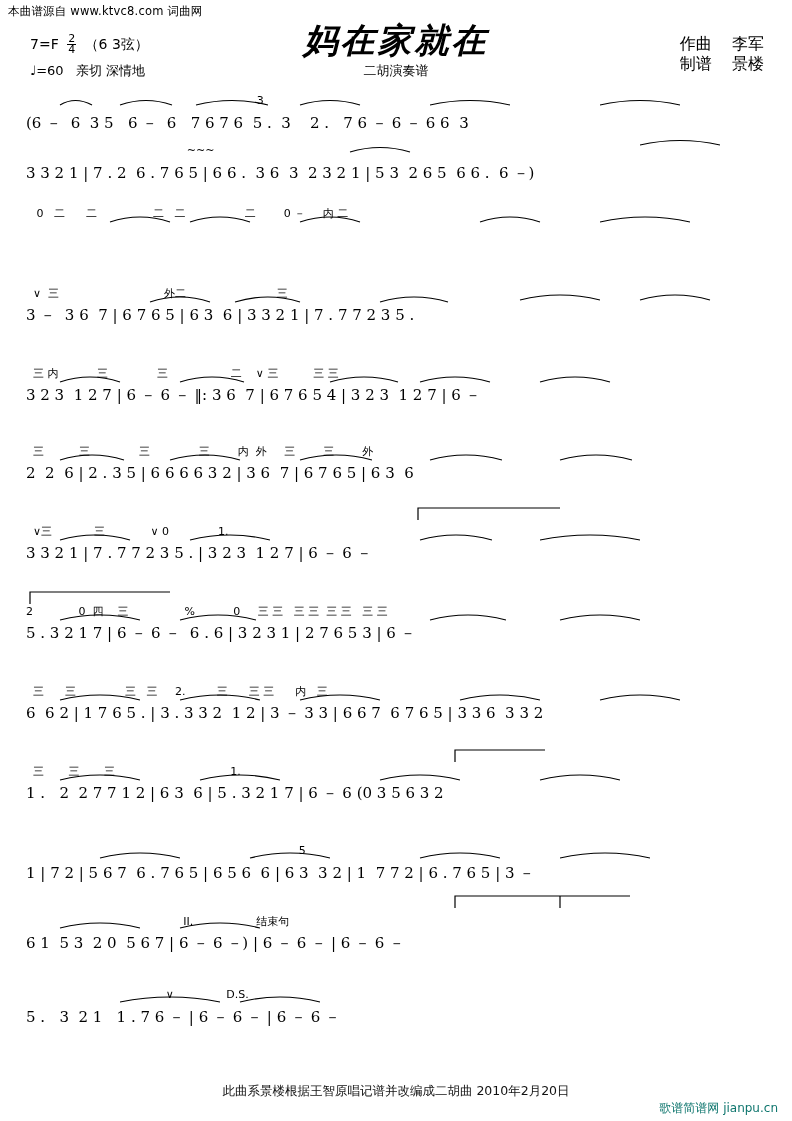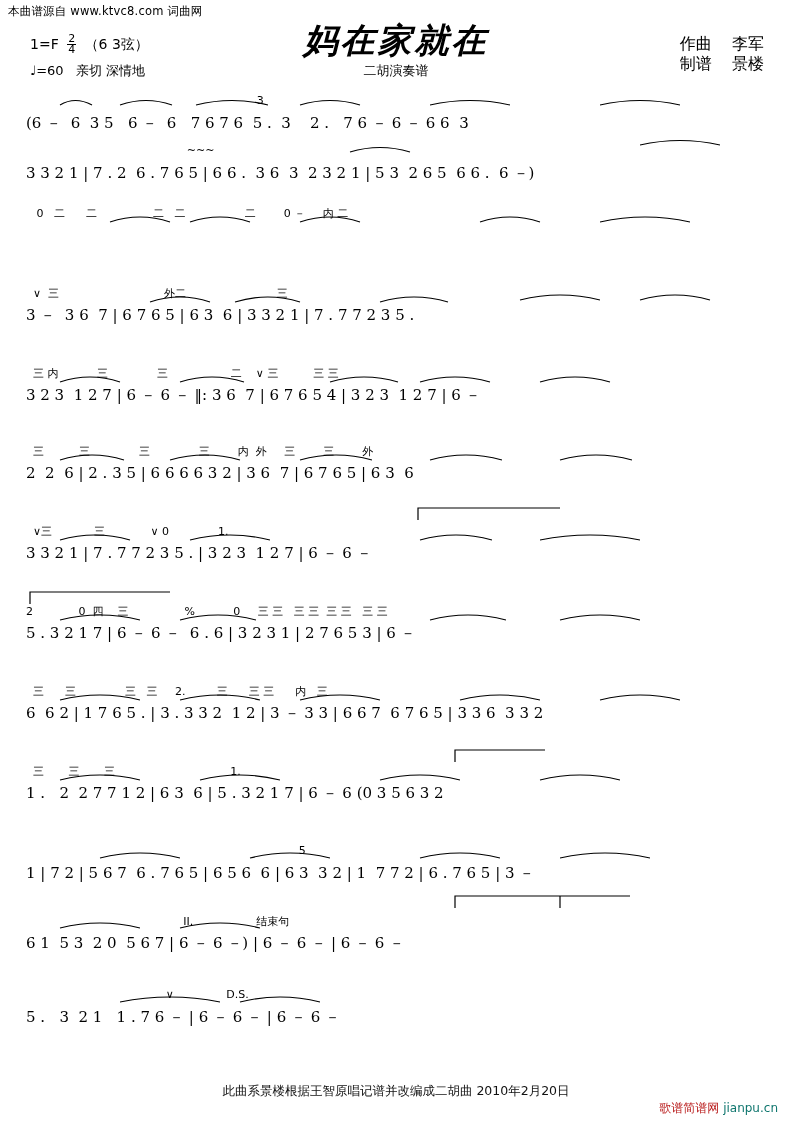--- a/index.html
+++ b/index.html
@@ -92,38 +92,38 @@
     font-size:12.5px;
     font-family:"DejaVu Sans", sans-serif;
     color:#111;
   }
   .site-mark{
     position:absolute;right:14px;top:1100px;
     font-size:12px;
     font-family:"DejaVu Sans", sans-serif;
     color:#555;
   }
-  .site-mark .blue{color:#b91c1c;text-align:right;}
+  .site-mark .blue{color:#0f766e;text-align:right;}
   .site-mark .green{color:#0f766e;}
 
   
   .overlay{position:absolute;left:0;top:0;width:792px;height:1121px;pointer-events:none;}
 </style>
 </head>
 <body>
 
 <div class="page">
 
   <div class="source-line">本曲谱源自 www.ktvc8.com 词曲网</div>
 
   <div class="title">妈在家就在</div>
   <div class="subtitle">二胡演奏谱</div>
 
   <div class="key-block">
-    <span>1=F</span>
+    <span>7=F</span>
     <span class="frac">
       <b>2</b>
       <i>4</i>
     </span>
     <span>（6 3弦）</span>
   </div>
 
   <div class="tempo-block">
     <span class="note">♩=60</span>
     &nbsp;

